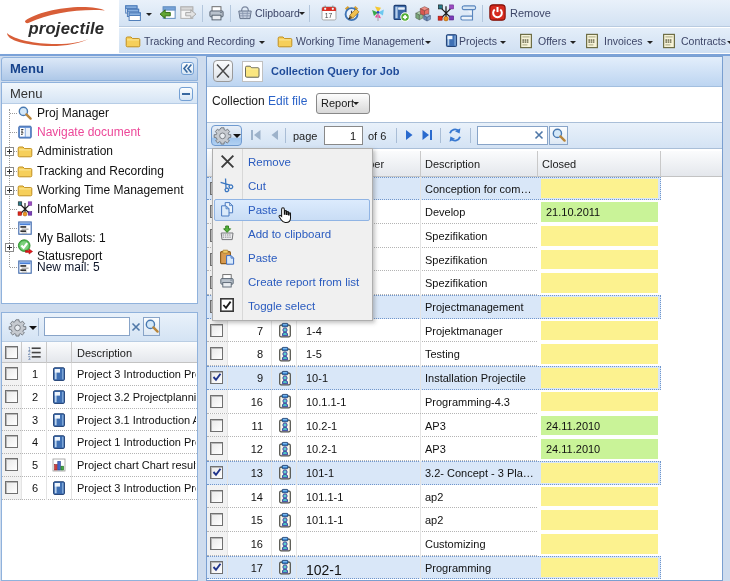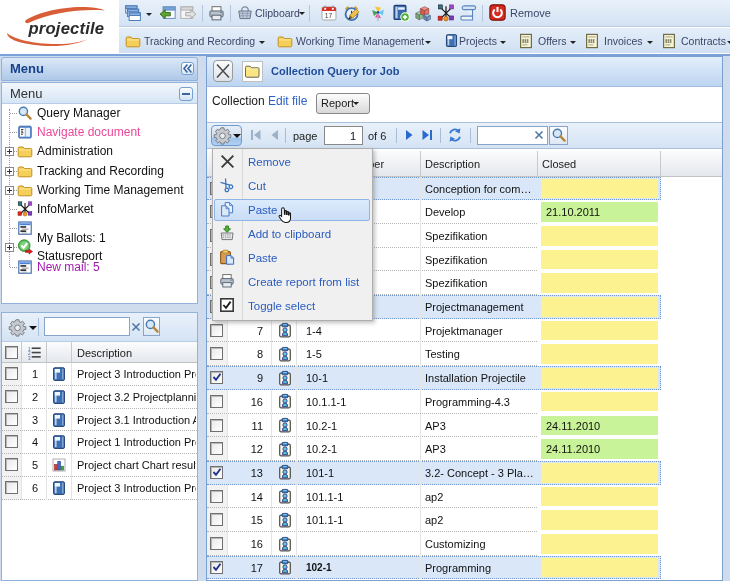--- a/index.html
+++ b/index.html
@@ -313,21 +313,21 @@
 <div style="position:absolute;left:1px;top:82px;width:197px;height:222px;background:#fff;border:1px solid #90b2dc"></div>
 <div style="position:absolute;left:2px;top:83px;width:195px;height:21px;background:linear-gradient(#f2f7fc,#d6e5f5);border-bottom:1px solid #b7cde6"></div>
 <div style="position:absolute;left:10px;top:86px;font-size:13px;color:#333;font-weight:normal;white-space:nowrap;">Menu</div>
 <div style="position:absolute;left:179px;top:87px;width:14px;height:14px;background:linear-gradient(#fdfefe,#d4e4f4);border:1px solid #74a0d4;border-radius:3px"></div>
 <div style="position:absolute;left:182px;top:93px;width:8px;height:2px;background:#38689f"></div>
 <div style="position:absolute;left:9px;top:109px;width:1px;height:157.6px;border-left:1px dotted #9a9a9a"></div>
 <div style="position:absolute;left:10px;top:113px;width:7px;height:1px;border-top:1px dotted #9a9a9a"></div>
 <svg style="position:absolute;left:17px;top:105px" width="16" height="16">
     <use href="#i-magnifier"></use>
   </svg>
-<div style="position:absolute;left:37px;top:106px;font-size:12px;color:#111;font-weight:normal;white-space:nowrap;">Query Manager</div>
+<div style="position:absolute;left:37px;top:106px;font-size:12px;color:#111;font-weight:normal;white-space:nowrap;">Proj Manager</div>
 <div style="position:absolute;left:10px;top:132.2px;width:7px;height:1px;border-top:1px dotted #9a9a9a"></div>
 <svg style="position:absolute;left:17px;top:124.2px" width="16" height="16">
     <use href="#i-navdoc"></use>
   </svg>
 <div style="position:absolute;left:37px;top:125.2px;font-size:12px;color:#ec4899;font-weight:normal;white-space:nowrap;">Navigate document</div>
 <div style="position:absolute;left:10px;top:151.4px;width:7px;height:1px;border-top:1px dotted #9a9a9a"></div>
 <div style="position:absolute;left:5px;top:147.4px;width:9px;height:9px;background:#fff;border:1px solid #8a8a8a"></div>
 <div style="position:absolute;left:7px;top:151.4px;width:5px;height:1px;background:#333"></div>
 <div style="position:absolute;left:9px;top:149.4px;width:1px;height:5px;background:#333"></div>
 <svg style="position:absolute;left:17px;top:143.4px" width="16" height="16">
@@ -365,21 +365,21 @@
 <div style="position:absolute;left:7px;top:247.4px;width:5px;height:1px;background:#333"></div>
 <div style="position:absolute;left:9px;top:245.4px;width:1px;height:5px;background:#333"></div>
 <svg style="position:absolute;left:17px;top:239.4px" width="16" height="16">
     <use href="#i-ballot"></use>
   </svg>
 <div style="position:absolute;left:37px;top:231px;font-size:12px;color:#111;font-weight:normal;white-space:nowrap;">My Ballots: 1</div>
 <div style="position:absolute;left:10px;top:266.6px;width:7px;height:1px;border-top:1px dotted #9a9a9a"></div>
 <svg style="position:absolute;left:17px;top:258.6px" width="16" height="16">
     <use href="#i-doclines"></use>
   </svg>
-<div style="position:absolute;left:37px;top:259.6px;font-size:12px;color:#a21caf;font-weight:normal;white-space:nowrap;">New mail: 5</div>
+<div style="position:absolute;left:37px;top:259.6px;font-size:12px;color:#0f172a;font-weight:normal;white-space:nowrap;">New mail: 5</div>
 <div style="position:absolute;left:1px;top:312px;width:197px;height:269px;background:#fff;border:1px solid #90b2dc"></div>
 <div style="position:absolute;left:2px;top:313px;width:195px;height:29px;background:linear-gradient(#e9f1fa,#d4e3f4);border-bottom:1px solid #b9cde3"></div>
 <svg style="position:absolute;left:8px;top:318px" width="19" height="19">
     <use href="#i-gear"></use>
   </svg>
 <div style="position:absolute;left:29px;top:326px;width:0;height:0;border-left:4px solid transparent;border-right:4px solid transparent;border-top:4.4px solid #111"></div>
 <div style="position:absolute;left:38px;top:318px;width:1px;height:18px;background:#a9bdd6"></div>
 <div style="position:absolute;left:44px;top:317px;width:86px;height:19px;background:#fff;border:1px solid #88a4c8"></div>
 <svg style="position:absolute;left:131px;top:322px" width="10" height="10" viewBox="0 0 10 10">
     <path d="M1.5 1.5 L8.5 8.5 M8.5 1.5 L1.5 8.5" stroke="#5078a8" stroke-width="1.6"></path>
@@ -771,21 +771,21 @@
 <div style="position:absolute;left:296px;top:555.7px;width:1px;height:23.7px;background:#e4e4e4"></div>
 <div style="position:absolute;left:420px;top:555.7px;width:1px;height:23.7px;background:#e4e4e4"></div>
 <div class="cb" style="left:210px;top:560.7px"></div>
 <svg style="position:absolute;left:211px;top:560.7px" width="12" height="12" viewBox="0 0 12 12">
     <path d="M2.5 6 L5 8.8 L9.5 2.8" stroke="#20348c" stroke-width="1.9" fill="none"></path>
   </svg>
 <div style="position:absolute;left:231px;top:561.7px;font-size:11px;color:#111;font-weight:normal;white-space:nowrap;width:32px;text-align:right">17</div>
 <svg style="position:absolute;left:277px;top:559.2px" width="16" height="16">
     <use href="#i-job"></use>
   </svg>
-<div style="position:absolute;left:306px;top:561.7px;font-size:10px;color:#111;font-weight:bold;white-space:nowrap;">102-1</div>
+<div style="position:absolute;left:306px;top:561.7px;font-size:14px;color:#111;font-weight:normal;white-space:nowrap;">102-1</div>
 <div style="position:absolute;left:425px;top:561.7px;font-size:11px;color:#111;white-space:nowrap;width:111px;overflow:hidden">Programming</div>
 <div style="position:absolute;left:541px;top:557.7px;width:117px;height:19.7px;background:#fcf28f"></div>
 <div style="position:absolute;left:212px;top:148px;width:161px;height:173px;background:#f0f0f0;border:1px solid #aeaeae;box-shadow:2px 2px 4px rgba(80,80,80,0.35);z-index:30"></div>
 <div style="position:absolute;left:242px;top:149px;width:1px;height:171px;background:#d8d8d8;z-index:31"></div>
 <svg style="position:absolute;left:219px;top:152.5px;z-index:32" width="17" height="17" viewBox="0 0 16 16">
     <path d="M2.5 2.5 L13.5 13.5 M13.5 2.5 L2.5 13.5" stroke="#3c3c3c" stroke-width="1.8"></path>
   </svg>
 <div style="position:absolute;left:248px;top:155.5px;font-size:11.5px;color:#2a5bbf;font-weight:normal;white-space:nowrap;z-index:32">Remove</div>
 <svg style="position:absolute;left:219px;top:176.5px" width="16" height="16" class="z32">
     <use href="#i-scissors"></use>

